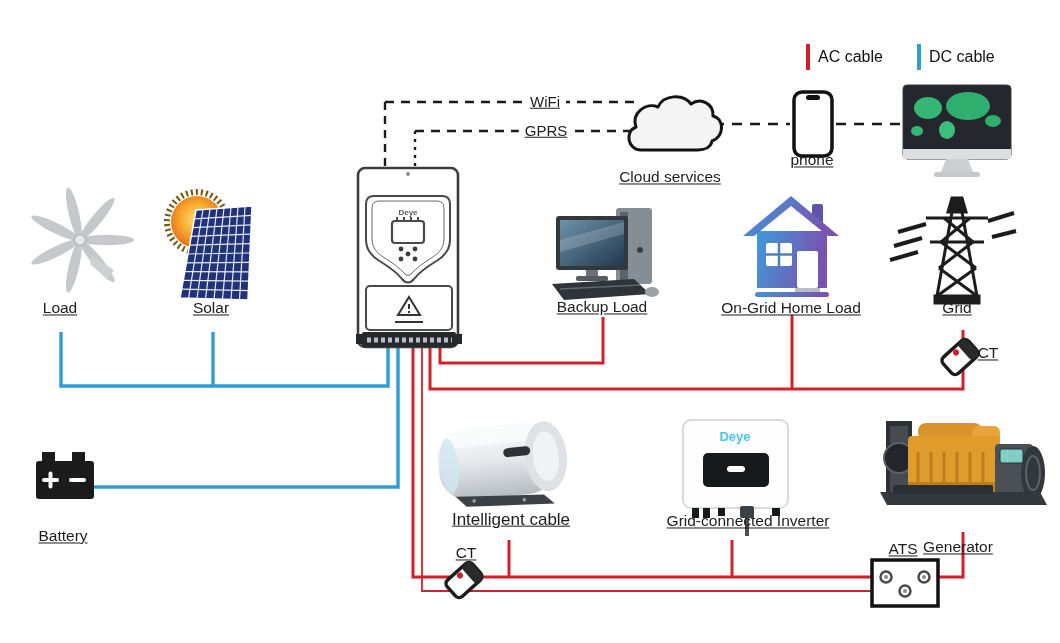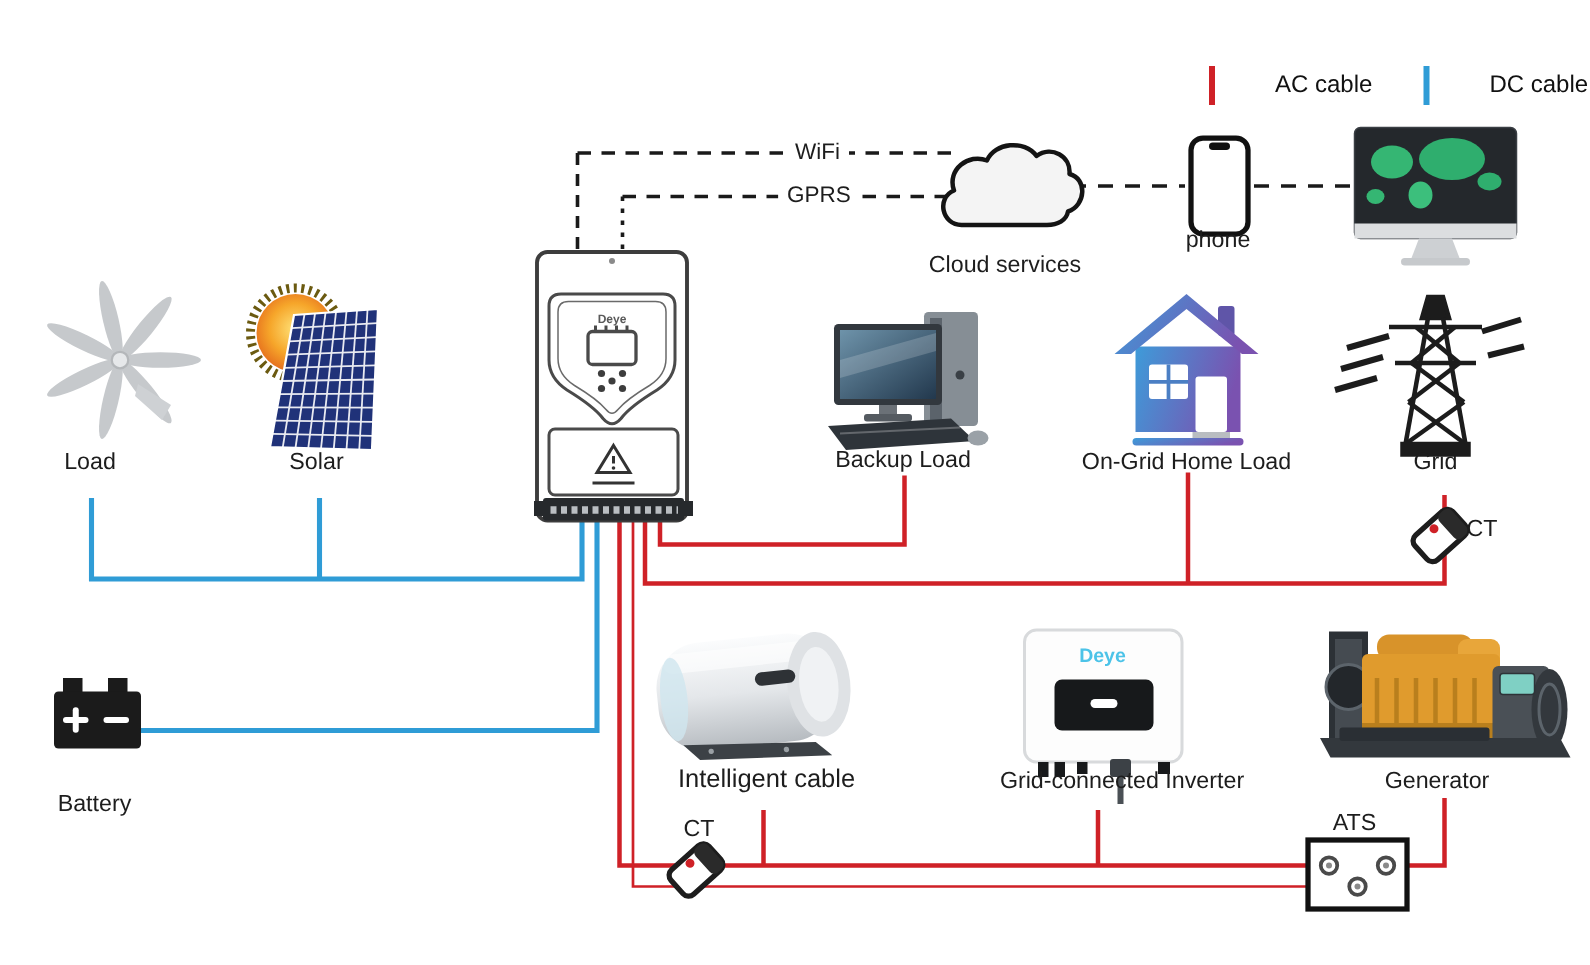--- a/index.html
+++ b/index.html
@@ -1,26 +1,26 @@
 <!DOCTYPE html>
 <html style="--ac-cable: #cf2127; --dc-cable: #2f9cd6;"><head>
 <meta charset="utf-8">
 <style>
   html,body{margin:0;padding:0;background:#fff;font-family:"Liberation Sans",sans-serif;}
   .stage{position:relative;width:1060px;height:643px;background:#ffffff;overflow:hidden;}
   svg.layer{position:absolute;left:0;top:0;}
   .lbl{position:absolute;transform:translate(-50%,-50%);font-size:15.5px;color:#1d1d1d;
-       white-space:nowrap;text-align:center;line-height:1.1;}
+       white-space:nowrap;text-align:center;line-height:1.1;text-decoration:underline;}
   .chip{background:#fff;padding:0 6px;font-size:15px;}
   .legend{position:absolute;top:44px;left:806px;display:flex;gap:34px;align-items:center;}
   .legend-item{display:flex;align-items:center;gap:8px;}
   .swatch{display:inline-block;width:4px;height:26px;}
   .swatch.ac{background:var(--ac-cable,#cf2127);}
   .swatch.dc{background:var(--dc-cable,#2f9cd6);}
-  .legend-text{font-size:16px;color:#111;margin-left:32px;}
+  .legend-text{font-size:16px;color:#111;}
   .ac{stroke:var(--ac-cable,#cf2127);fill:none;}
   .dc{stroke:var(--dc-cable,#2f9cd6);fill:none;}
   .comm{stroke:#1a1a1a;fill:none;}
 </style>
 </head>
 <body>
 
 <div class="stage">
 
   <svg class="layer" width="1060" height="643" viewBox="0 0 1060 643">
@@ -334,17 +334,17 @@
   <div class="lbl" style="left:60px;top:308px">Load</div>
   <div class="lbl" style="left:211px;top:308px">Solar</div>
   <div class="lbl" style="left:63px;top:536px">Battery</div>
   <div class="lbl" style="left:602px;top:307px">Backup Load</div>
   <div class="lbl" style="left:791px;top:308px">On-Grid Home Load</div>
   <div class="lbl" style="left:957px;top:308px">Grid</div>
   <div class="lbl" style="left:988px;top:353px">CT</div>
 
   <div class="lbl" style="left:511px;top:520px;font-size:17px">Intelligent cable</div>
   <div class="lbl" style="left:748px;top:521px">Grid-connected Inverter</div>
-  <div class="lbl" style="left:958px;top:521px">Generator</div>
+  <div class="lbl" style="left:958px;top:547px">Generator</div>
   <div class="lbl" style="left:466px;top:553px">CT</div>
   <div class="lbl" style="left:903px;top:549px">ATS</div>
 
 </div>
 
 </body></html>

